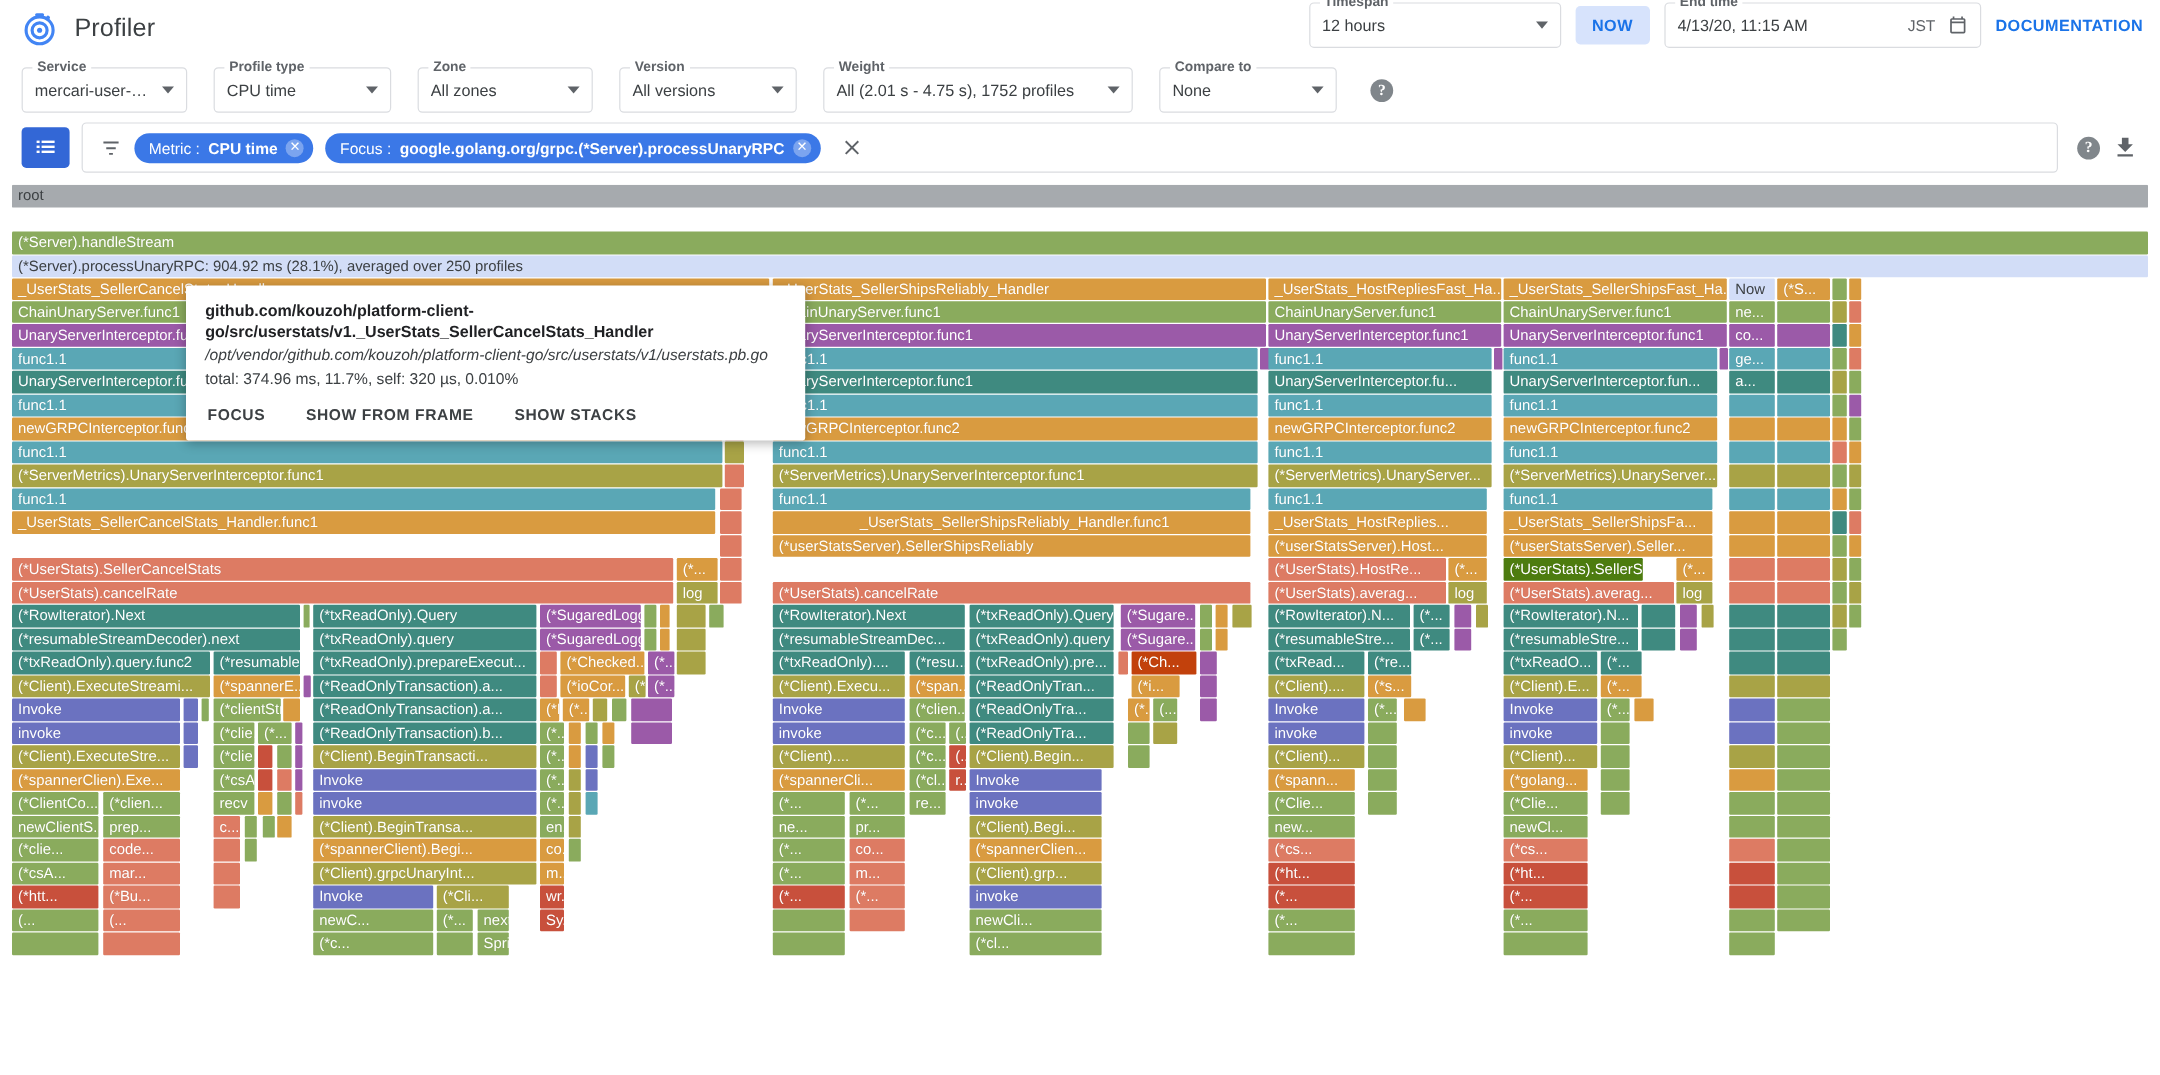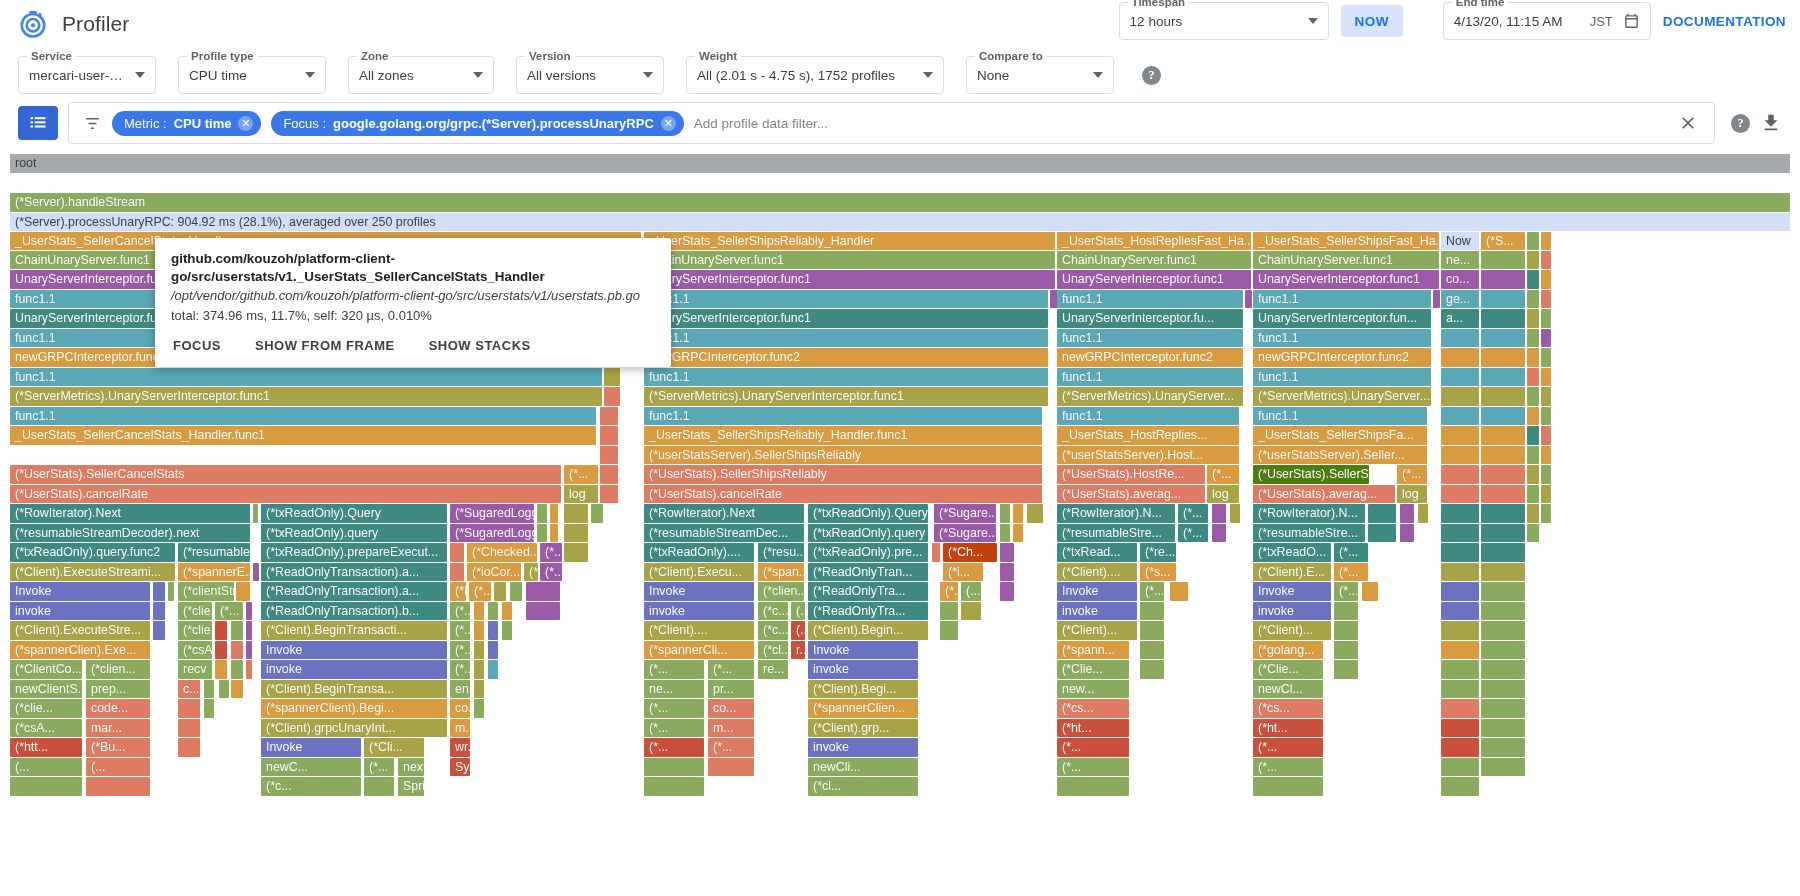--- a/index.html
+++ b/index.html
@@ -63,21 +63,21 @@
   }
   .help-icon.grey { background:#80868b; }
 
   
   .timespan-field { width: 210px; }
   .now-btn {
     background: #d7e3fc; color:#1a73e8; font-size: 13.5px; font-weight: 600;
     border: none; border-radius: 4px; height: 32px; padding: 0 14px; cursor:pointer;
     letter-spacing:.4px;
   }
-  .endtime-field { width: 208px; margin-left: 28px; }
+  .endtime-field { width: 264px; }
   .endtime-field .value { color:#3c4043; }
   .tz { font-size: 13px; color:#5f6368; margin-left: 8px; }
   .cal-icon { margin-left: 10px; color:#5f6368; display:flex; }
   .doc-link {
     color: #1a73e8; font-size: 13.5px; font-weight: 600; letter-spacing:.4px;
     cursor:pointer; white-space:nowrap;
   }
 
   
   .filterbar {
@@ -234,21 +234,20 @@
         <b>CPU time</b>
         <span class="x">✕</span>
       </div>
 
       <div class="chip">
         <span>Focus :</span>
         <b>google.golang.org/grpc.(*Server).processUnaryRPC</b>
         <span class="x">✕</span>
       </div>
 
-      <span class="filter-placeholder">Add profile data filter...</span>
 
       <span class="clearx">
         <svg width="20" height="20" viewBox="0 0 24 24" fill="currentColor">
           <path d="M19 6.41L17.59 5 12 10.59 6.41 5 5 6.41 10.59 12 5 17.59 6.41 19 12 13.41 17.59 19 19 17.59 13.41 12z"></path>
         </svg>
       </span>
     </div>
 
     <div class="help-icon grey">?</div>
 
@@ -345,39 +344,38 @@
       <div class="frame" style="left: 590px; top: 252.5px; width: 18px; background: rgb(221, 123, 99);"></div>
       <div class="frame" style="left: 634px; top: 252.5px; width: 398px; background: rgb(90, 167, 181);">func1.1</div>
       <div class="frame" style="left: 1047px; top: 252.5px; width: 182px; background: rgb(90, 167, 181);">func1.1</div>
       <div class="frame" style="left: 1243px; top: 252.5px; width: 174px; background: rgb(90, 167, 181);">func1.1</div>
       <div class="frame" style="left: 1431px; top: 252.5px; width: 38px; background: rgb(90, 167, 181);"></div>
       <div class="frame" style="left: 1471px; top: 252.5px; width: 44px; background: rgb(90, 167, 181);"></div>
       <div class="frame" style="left: 1517px; top: 252.5px; width: 12px; background: rgb(217, 155, 64);"></div>
       <div class="frame" style="left: 1531px; top: 252.5px; width: 10px; background: rgb(138, 171, 93);"></div>
       <div class="frame" style="left: 0px; top: 272px; width: 586px; background: rgb(217, 155, 64);">_UserStats_SellerCancelStats_Handler.func1</div>
       <div class="frame" style="left: 590px; top: 272px; width: 18px; background: rgb(221, 123, 99);"></div>
-      <div class="frame" style="left: 634px; top: 272px; width: 398px; background: rgb(217, 155, 64);">_UserStats_SellerShipsReliably_Handler.func1</div>
+      <div class="frame" style="left: 634px; top: 272px; width: 398px; background: rgb(217, 155, 64); text-align: center;">_UserStats_SellerShipsReliably_Handler.func1</div>
       <div class="frame" style="left: 1047px; top: 272px; width: 182px; background: rgb(217, 155, 64);">_UserStats_HostReplies...</div>
       <div class="frame" style="left: 1243px; top: 272px; width: 174px; background: rgb(217, 155, 64);">_UserStats_SellerShipsFa...</div>
       <div class="frame" style="left: 1431px; top: 272px; width: 38px; background: rgb(217, 155, 64);"></div>
       <div class="frame" style="left: 1471px; top: 272px; width: 44px; background: rgb(217, 155, 64);"></div>
       <div class="frame" style="left: 1517px; top: 272px; width: 12px; background: rgb(63, 138, 128);"></div>
       <div class="frame" style="left: 1531px; top: 272px; width: 10px; background: rgb(221, 123, 99);"></div>
       <div class="frame" style="left: 590px; top: 291.5px; width: 18px; background: rgb(221, 123, 99);"></div>
       <div class="frame" style="left: 634px; top: 291.5px; width: 398px; background: rgb(217, 155, 64);">(*userStatsServer).SellerShipsReliably</div>
       <div class="frame" style="left: 1047px; top: 291.5px; width: 182px; background: rgb(217, 155, 64);">(*userStatsServer).Host...</div>
       <div class="frame" style="left: 1243px; top: 291.5px; width: 174px; background: rgb(217, 155, 64);">(*userStatsServer).Seller...</div>
       <div class="frame" style="left: 1431px; top: 291.5px; width: 38px; background: rgb(217, 155, 64);"></div>
       <div class="frame" style="left: 1471px; top: 291.5px; width: 44px; background: rgb(217, 155, 64);"></div>
       <div class="frame" style="left: 1517px; top: 291.5px; width: 12px; background: rgb(138, 171, 93);"></div>
       <div class="frame" style="left: 1531px; top: 291.5px; width: 10px; background: rgb(217, 155, 64);"></div>
       <div class="frame" style="left: 0px; top: 311px; width: 551px; background: rgb(221, 123, 99);">(*UserStats).SellerCancelStats</div>
       <div class="frame" style="left: 554px; top: 311px; width: 34px; background: rgb(217, 155, 64);">(*...</div>
       <div class="frame" style="left: 590px; top: 311px; width: 18px; background: rgb(221, 123, 99);"></div>
-      <div class="frame" style="left: 634px; top: 311px; width: 398px; background: rgb(221, 123, 99);">(*UserStats).SellerShipsReliably</div>
       <div class="frame" style="left: 1047px; top: 311px; width: 148px; background: rgb(221, 123, 99);">(*UserStats).HostRe...</div>
       <div class="frame" style="left: 1197px; top: 311px; width: 32px; background: rgb(217, 155, 64);">(*...</div>
       <div class="frame" style="left: 1243px; top: 311px; width: 116px; background: #4d7c0f;">(*UserStats).SellerS...</div>
       <div class="frame" style="left: 1387px; top: 311px; width: 30px; background: rgb(217, 155, 64);">(*...</div>
       <div class="frame" style="left: 1431px; top: 311px; width: 38px; background: rgb(221, 123, 99);"></div>
       <div class="frame" style="left: 1471px; top: 311px; width: 44px; background: rgb(221, 123, 99);"></div>
       <div class="frame" style="left: 1517px; top: 311px; width: 12px; background: rgb(168, 163, 70);"></div>
       <div class="frame" style="left: 1531px; top: 311px; width: 10px; background: rgb(138, 171, 93);"></div>
       <div class="frame" style="left: 0px; top: 330.5px; width: 551px; background: rgb(221, 123, 99);">(*UserStats).cancelRate</div>
       <div class="frame" style="left: 554px; top: 330.5px; width: 34px; background: rgb(168, 163, 70);">log</div>

